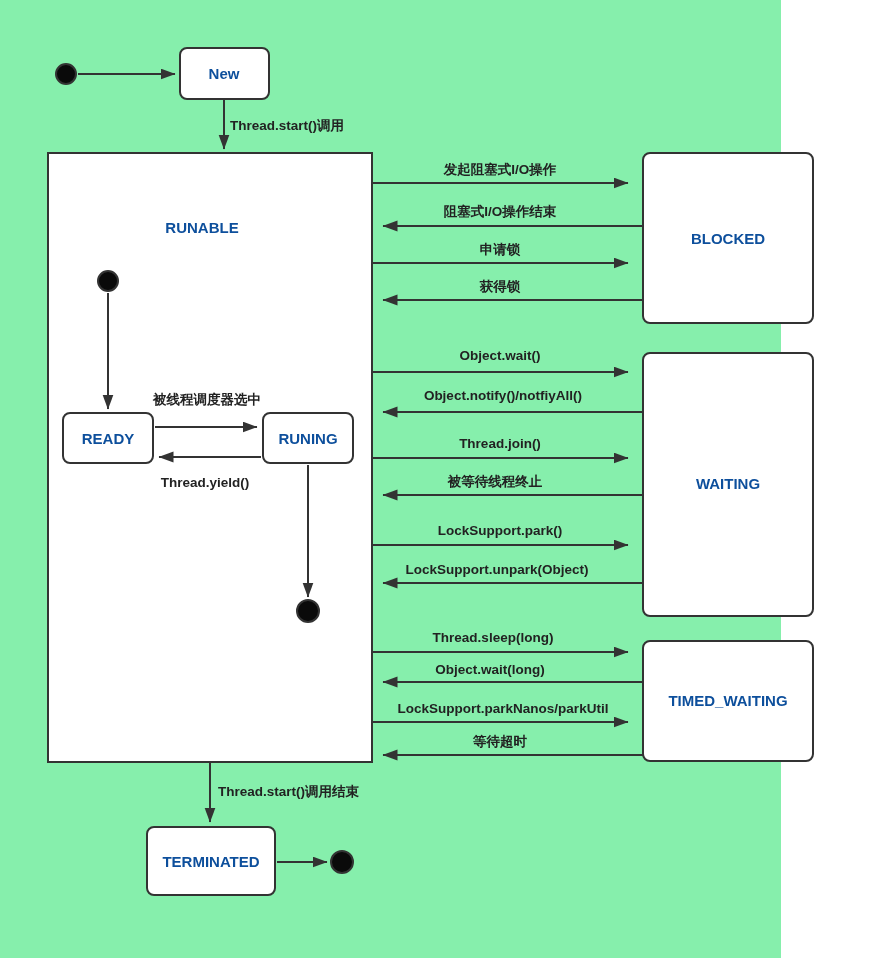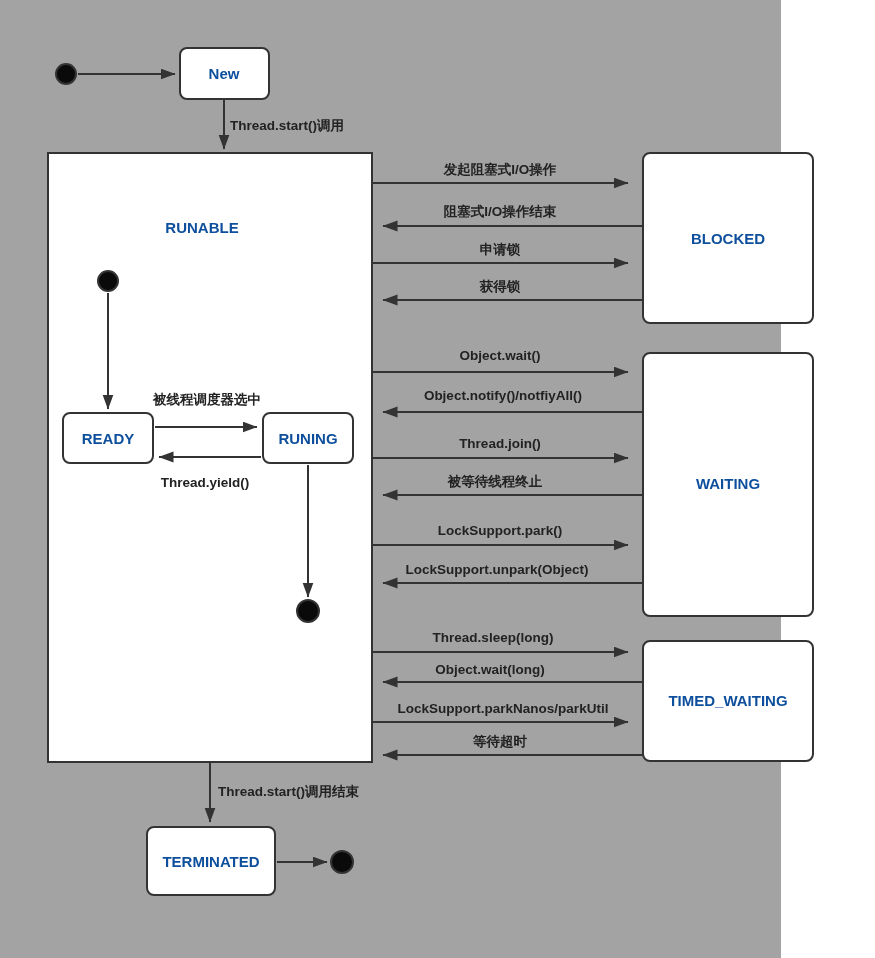--- a/index.html
+++ b/index.html
@@ -4,21 +4,21 @@
 <style>
   html, body {
     margin: 0;
     padding: 0;
     background: #ffffff;
   }
   .canvas {
     position: relative;
     width: 781px;
     height: 958px;
-    background: #a3a3a3;
+    background: #86efac;
     font-family: "Liberation Sans", "DejaVu Sans", sans-serif;
   }
   svg { display: block; }
   .state-box {
     fill: #ffffff;
     stroke: #333333;
     stroke-width: 2;
   }
   .container-box {
     fill: #ffffff;

